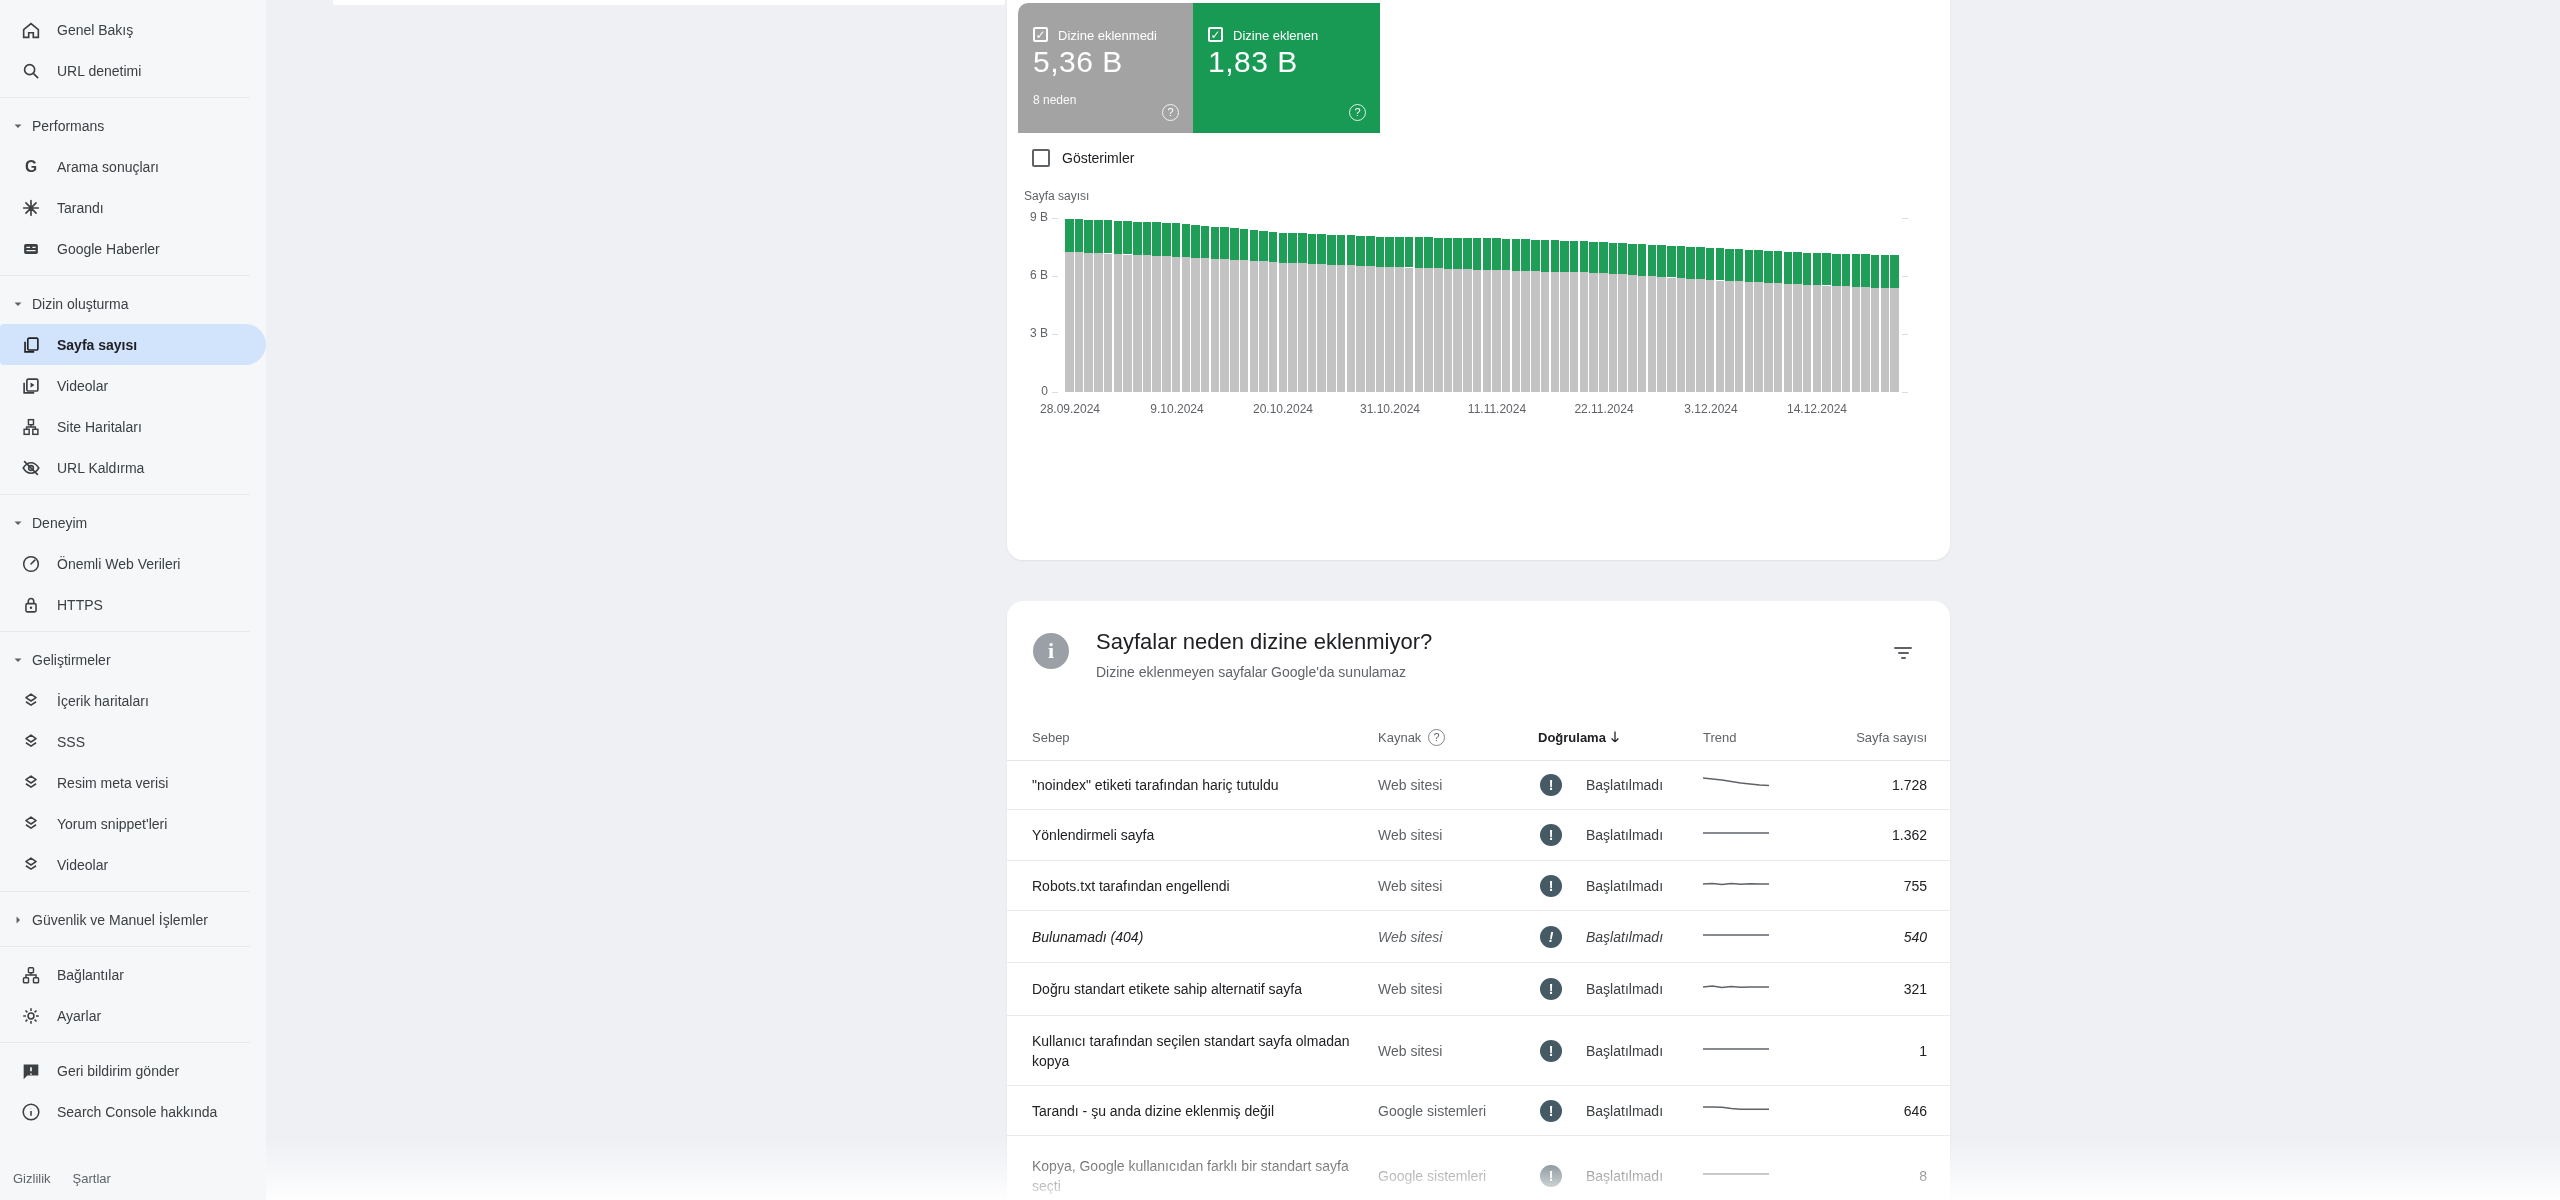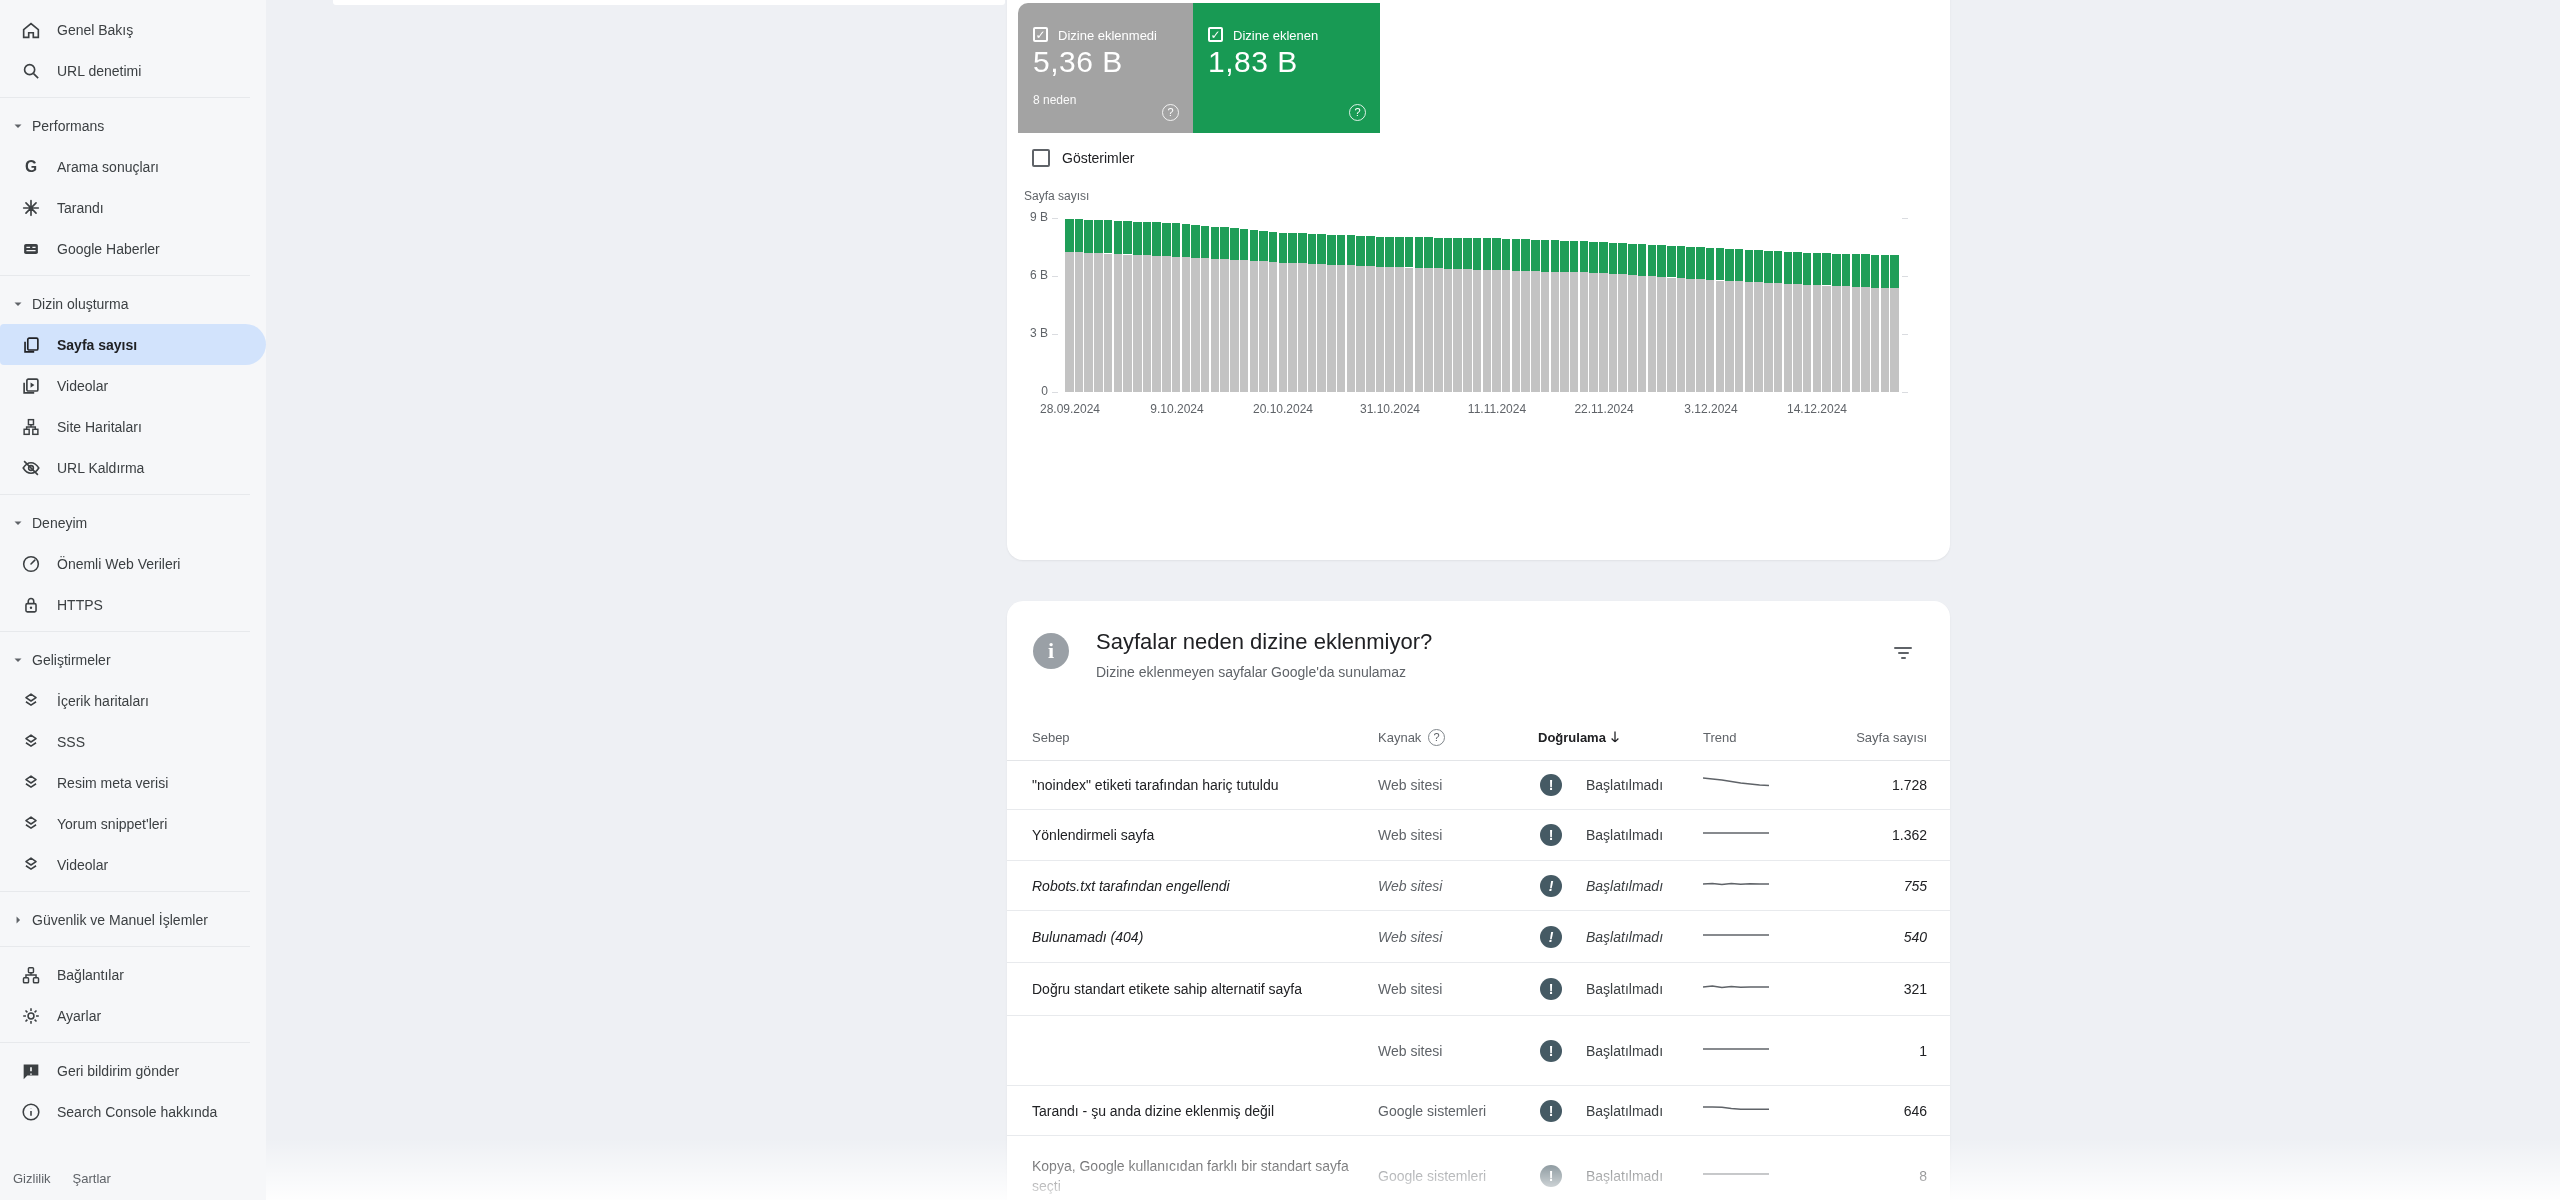--- a/index.html
+++ b/index.html
@@ -611,21 +611,21 @@
         <div class="c-kaynak">Web sitesi</div>
         <div class="c-status">
           <span class="alert-dot">!</span>
           <span class="txt">Başlatılmadı</span>
         </div>
         <div class="c-trend"><svg width="66" height="16" viewBox="0 0 66 16">
             <polyline points="0.0,8 9.4,8 18.9,8 28.3,8 37.7,8 47.1,8 56.6,8 66.0,8" fill="none" stroke="#5f6368" stroke-width="1.5"></polyline>
           </svg></div>
         <div class="c-sayfa">1.362</div>
       </div>
-      <div class="trow" style="height: 50px; font-style: italic;">
+      <div class="trow" style="height: 50px;">
         <div class="c-sebep">Robots.txt tarafından engellendi</div>
         <div class="c-kaynak">Web sitesi</div>
         <div class="c-status">
           <span class="alert-dot">!</span>
           <span class="txt">Başlatılmadı</span>
         </div>
         <div class="c-trend"><svg width="66" height="16" viewBox="0 0 66 16">
             <polyline points="0.0,8 9.4,7.6 18.9,8.4 28.3,7.4 37.7,8.2 47.1,7.8 56.6,8 66.0,8" fill="none" stroke="#5f6368" stroke-width="1.5"></polyline>
           </svg></div>
         <div class="c-sayfa">755</div>
@@ -648,20 +648,21 @@
         <div class="c-status">
           <span class="alert-dot">!</span>
           <span class="txt">Başlatılmadı</span>
         </div>
         <div class="c-trend"><svg width="66" height="16" viewBox="0 0 66 16">
             <polyline points="0.0,8 9.4,7 18.9,8.6 28.3,7.4 37.7,8.2 47.1,7.9 56.6,8 66.0,8" fill="none" stroke="#5f6368" stroke-width="1.5"></polyline>
           </svg></div>
         <div class="c-sayfa">321</div>
       </div>
       <div class="trow" style="height: 70px;">
+        <div class="c-sebep">Kullanıcı tarafından seçilen standart sayfa olmadan kopya</div>
         <div class="c-kaynak">Web sitesi</div>
         <div class="c-status">
           <span class="alert-dot">!</span>
           <span class="txt">Başlatılmadı</span>
         </div>
         <div class="c-trend"><svg width="66" height="16" viewBox="0 0 66 16">
             <polyline points="0.0,8 9.4,8 18.9,8 28.3,8 37.7,8 47.1,8 56.6,8 66.0,8" fill="none" stroke="#5f6368" stroke-width="1.5"></polyline>
           </svg></div>
         <div class="c-sayfa">1</div>
       </div>

